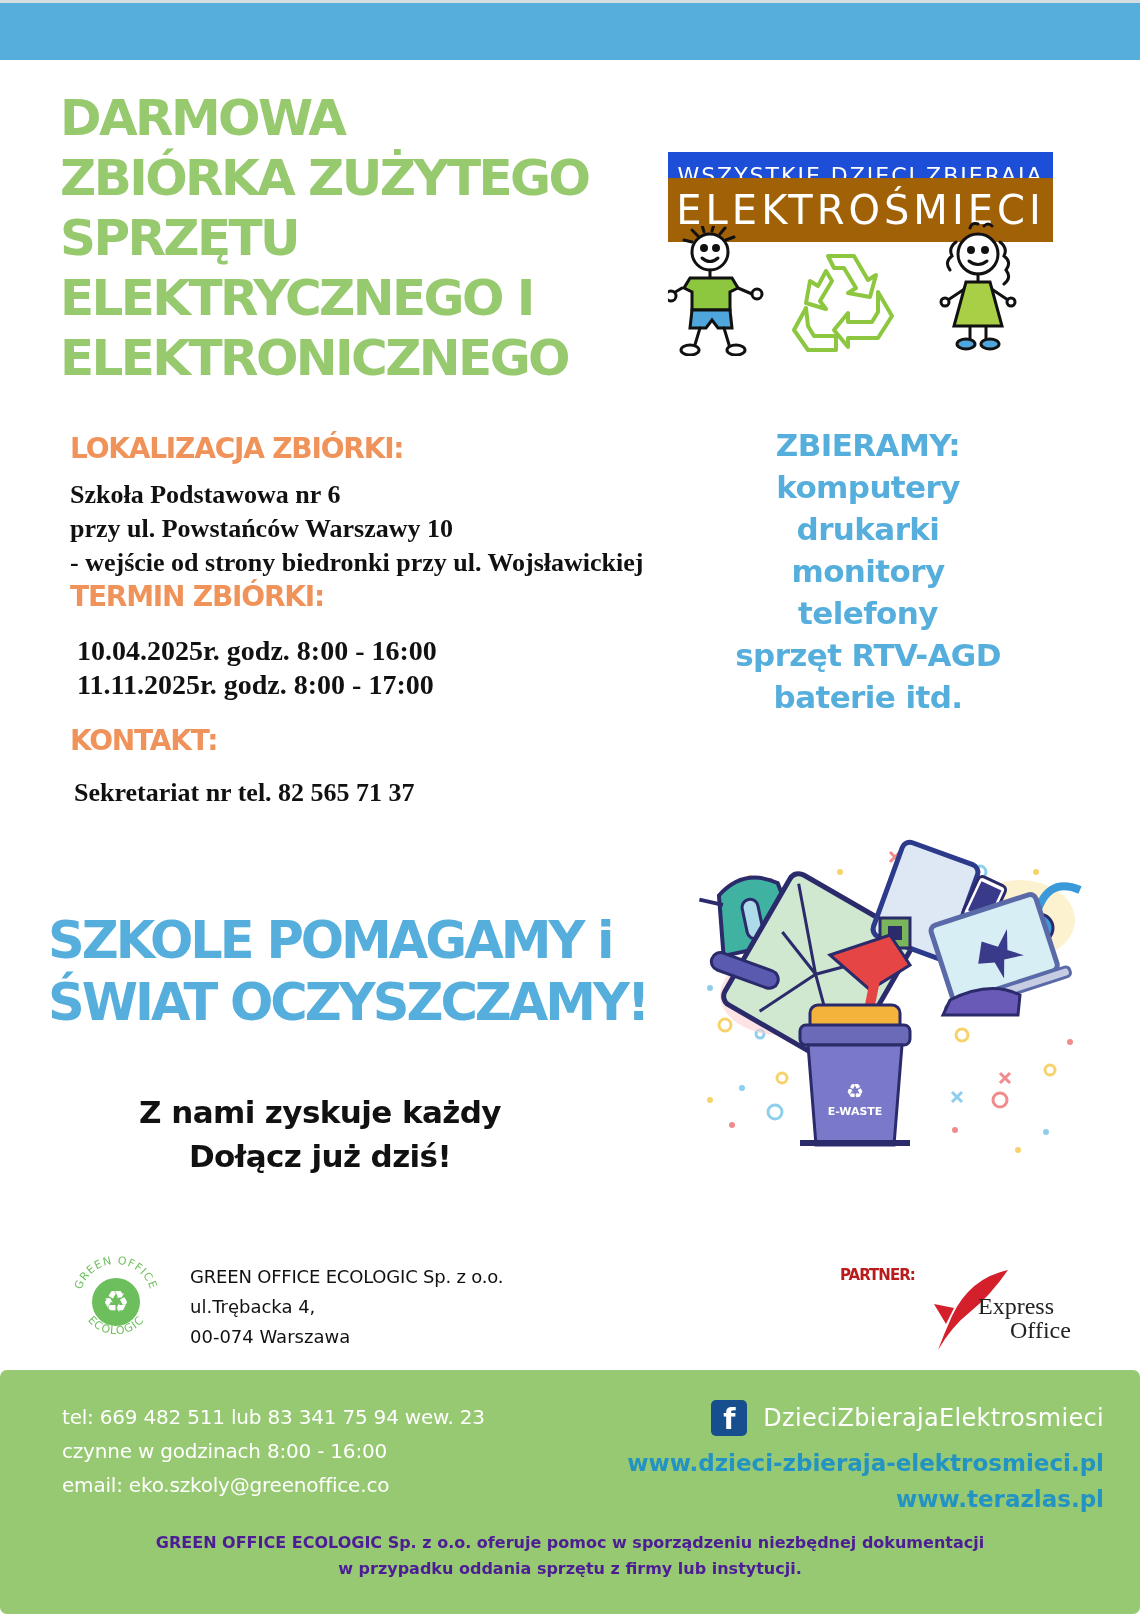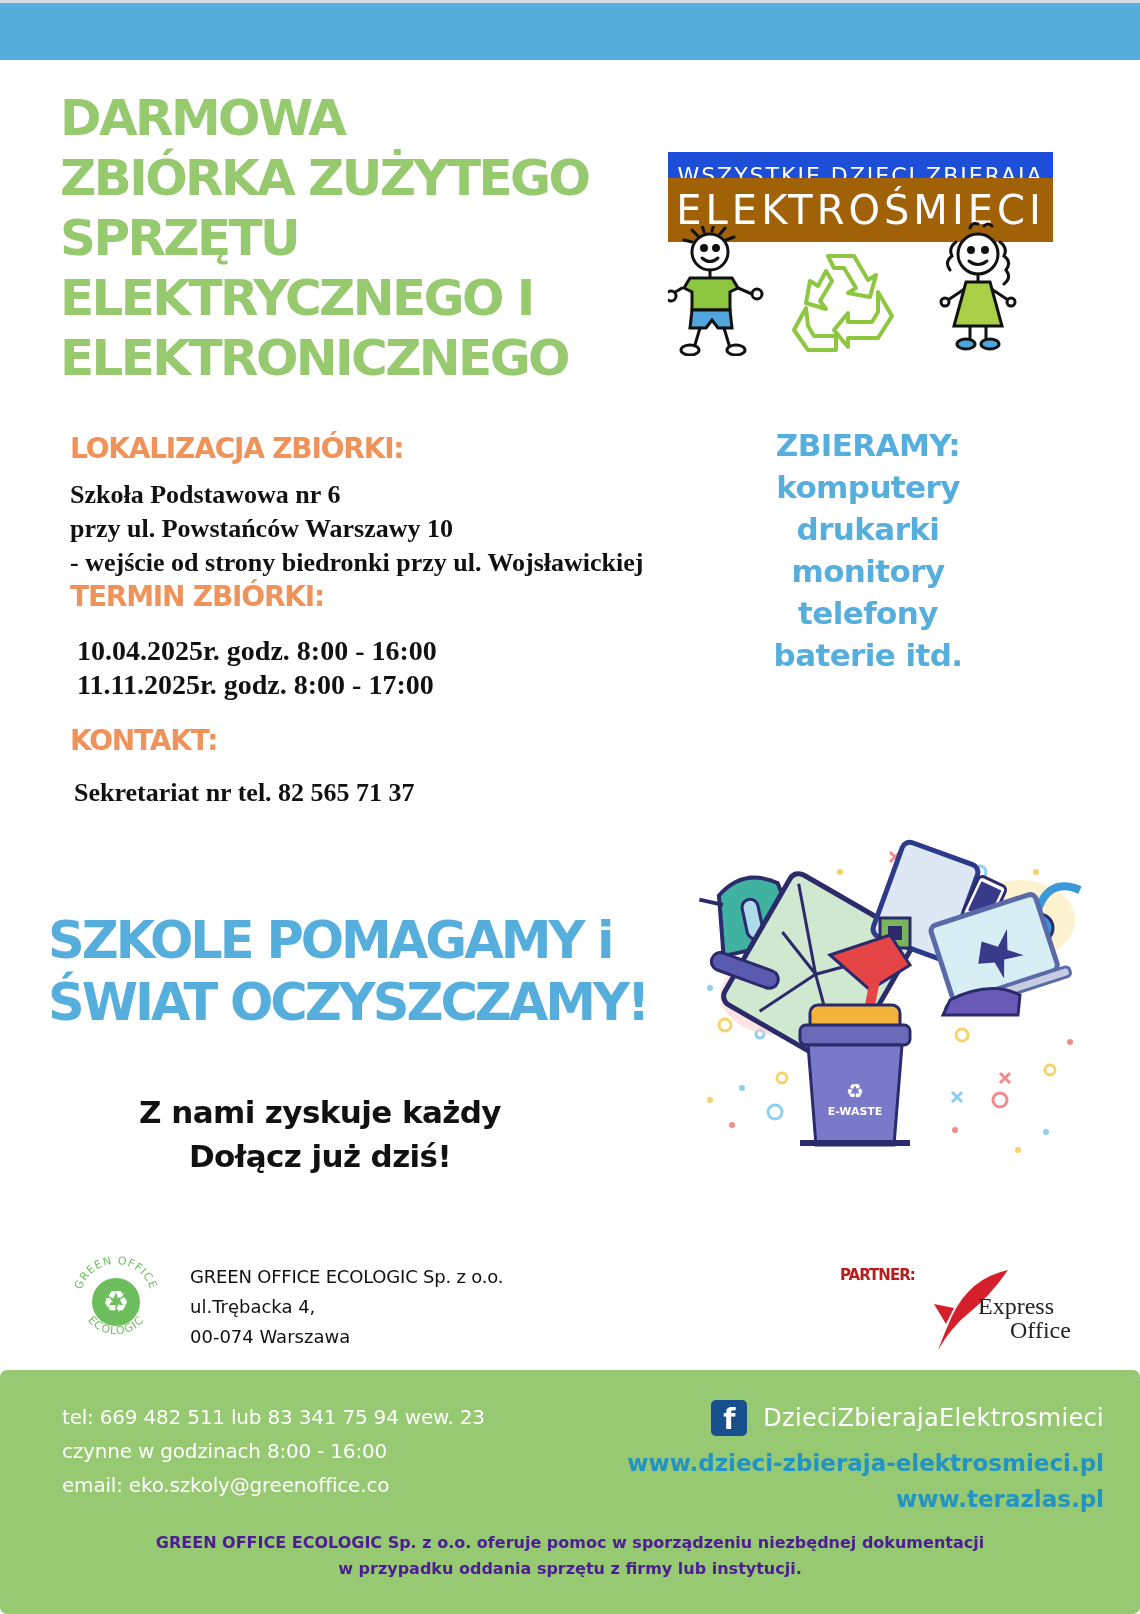--- a/index.html
+++ b/index.html
@@ -124,20 +124,21 @@
 
 <div class="section-label" style="left:70px;top:724px">KONTAKT:</div>
 <div class="serif-text" style="left:74px;top:776px">Sekretariat nr tel. 82 565 71 37</div>
 
 <div class="collect">
   <div>ZBIERAMY:</div>
   <div>komputery</div>
   <div>drukarki</div>
   <div>monitory</div>
   <div>telefony</div>
+  <div>sprzęt RTV-AGD</div>
   <div>baterie itd.</div>
 </div>
 
 <div class="slogan">
   <div>SZKOLE POMAGAMY i</div>
   <div>ŚWIAT OCZYSZCZAMY!</div>
 </div>
 <div class="subslogan">
   <div>Z nami zyskuje każdy</div>
   <div>Dołącz już dziś!</div>

